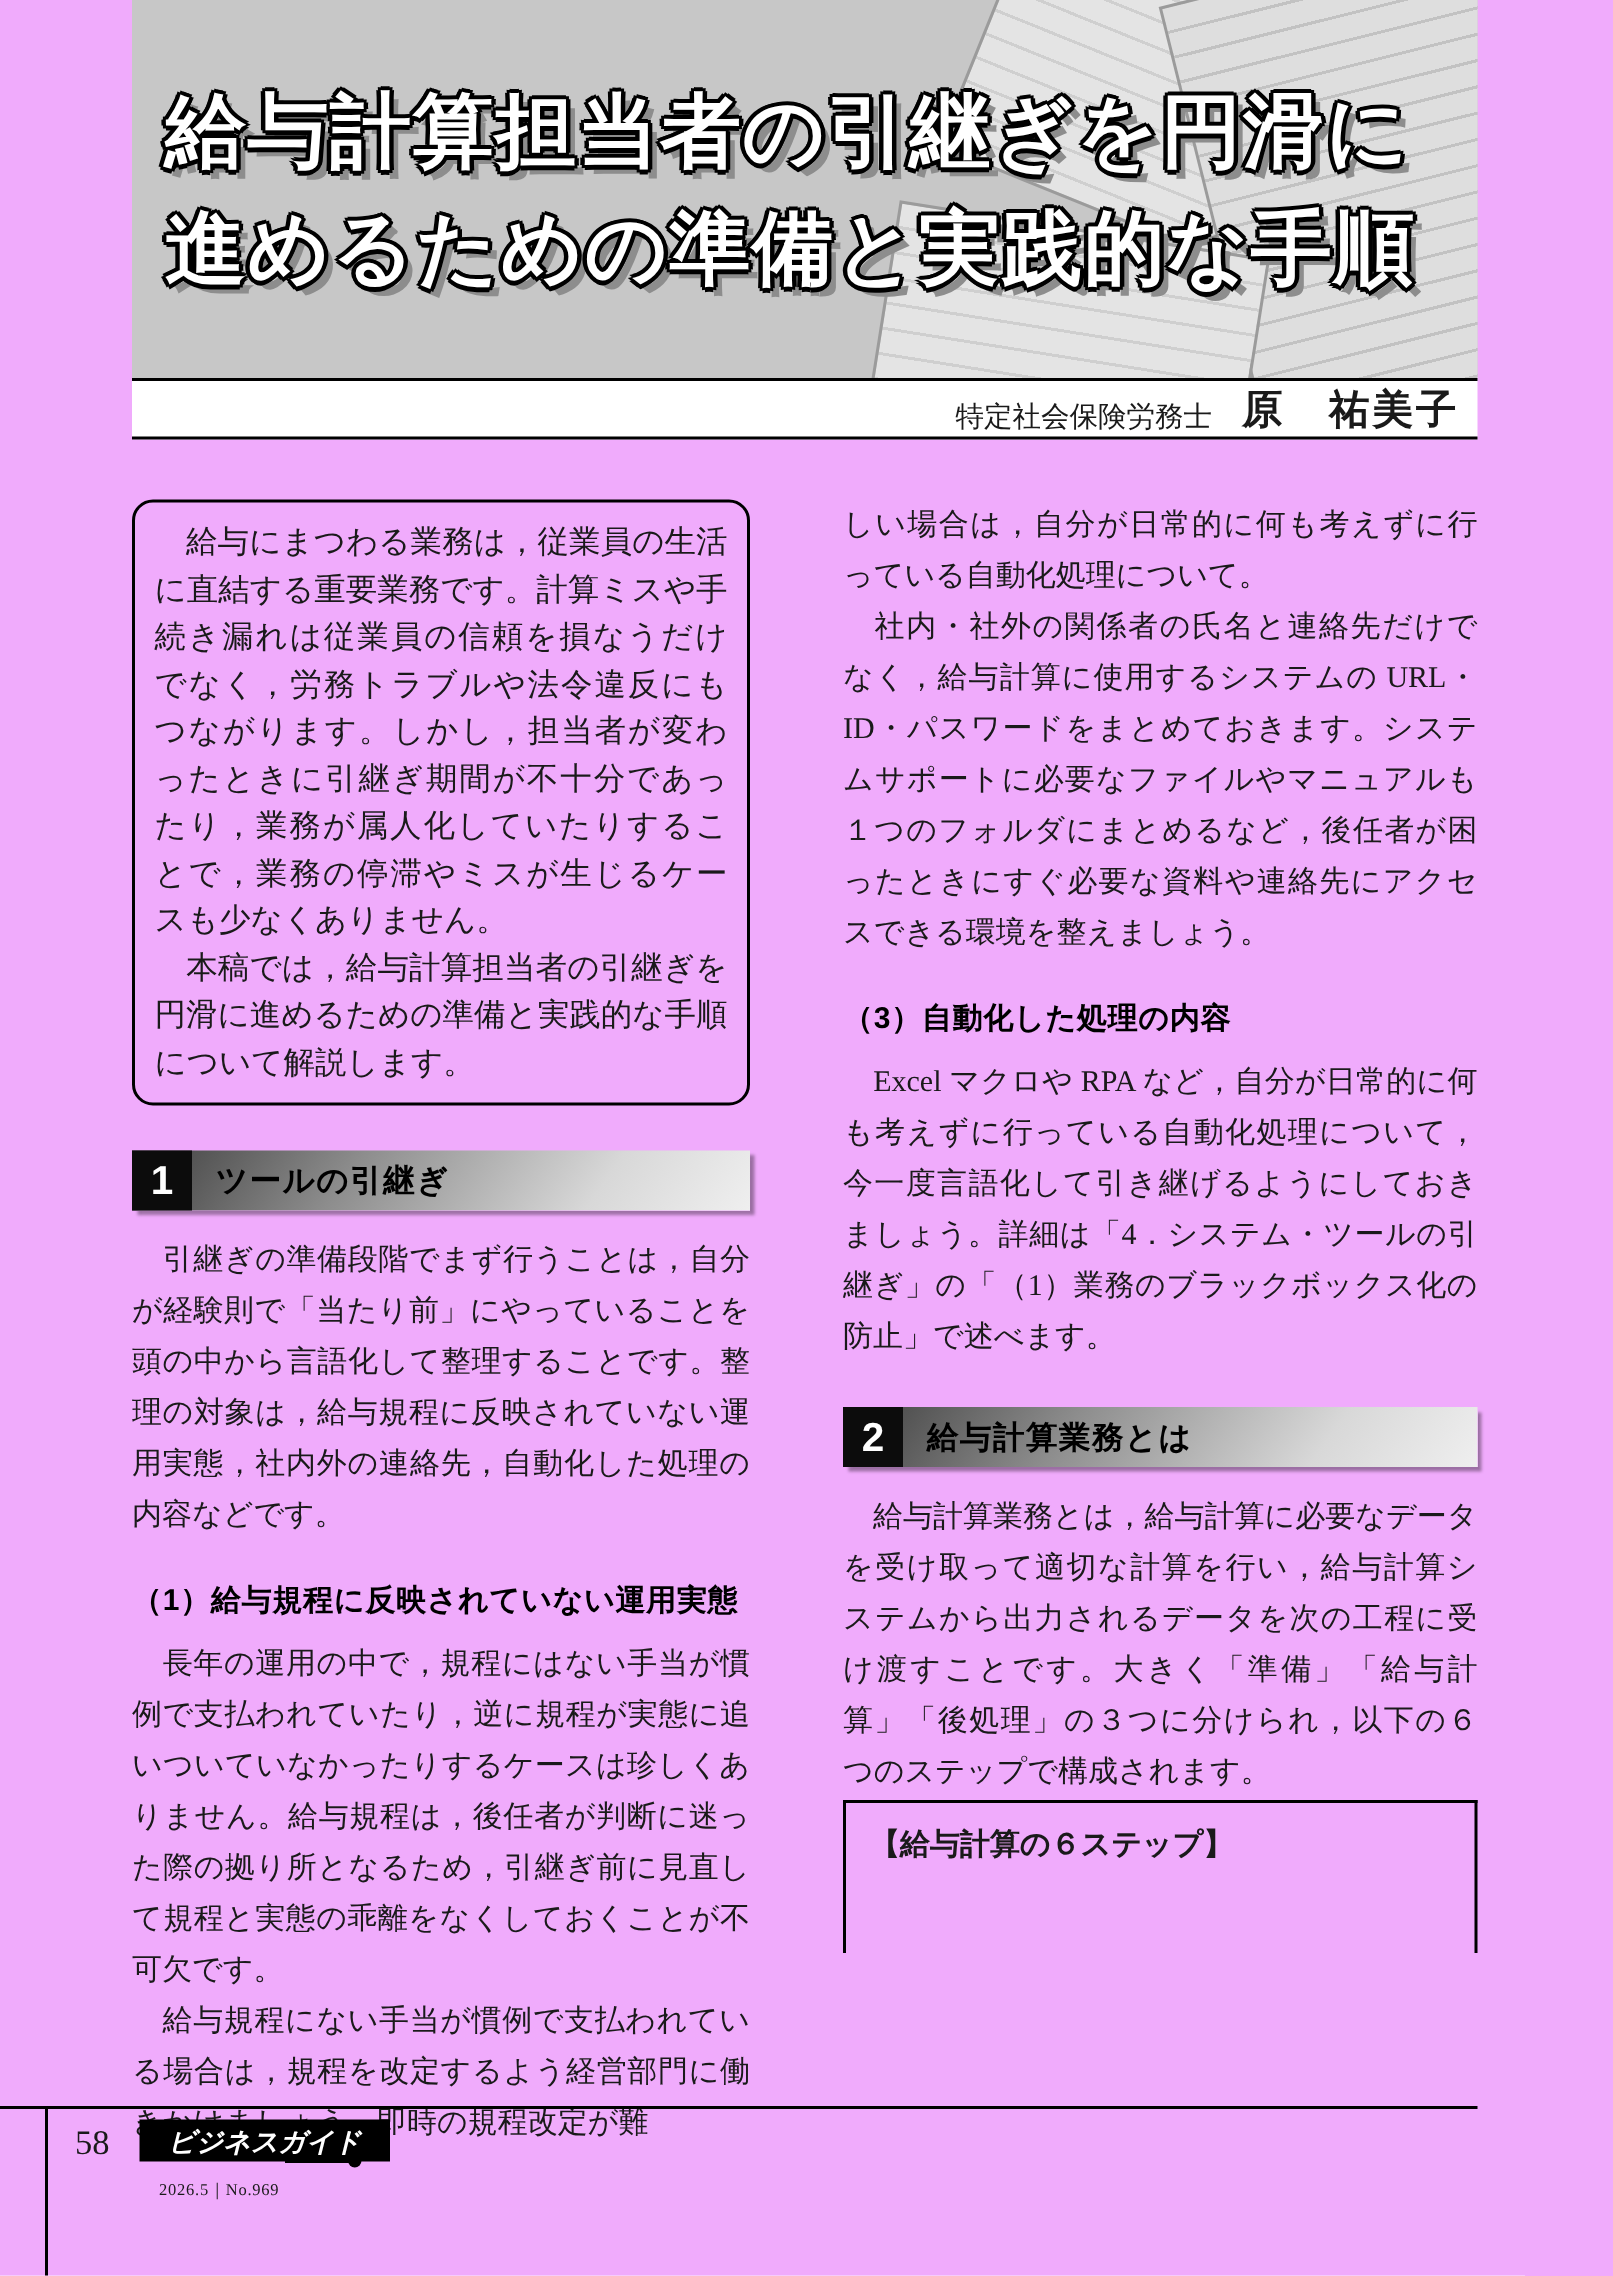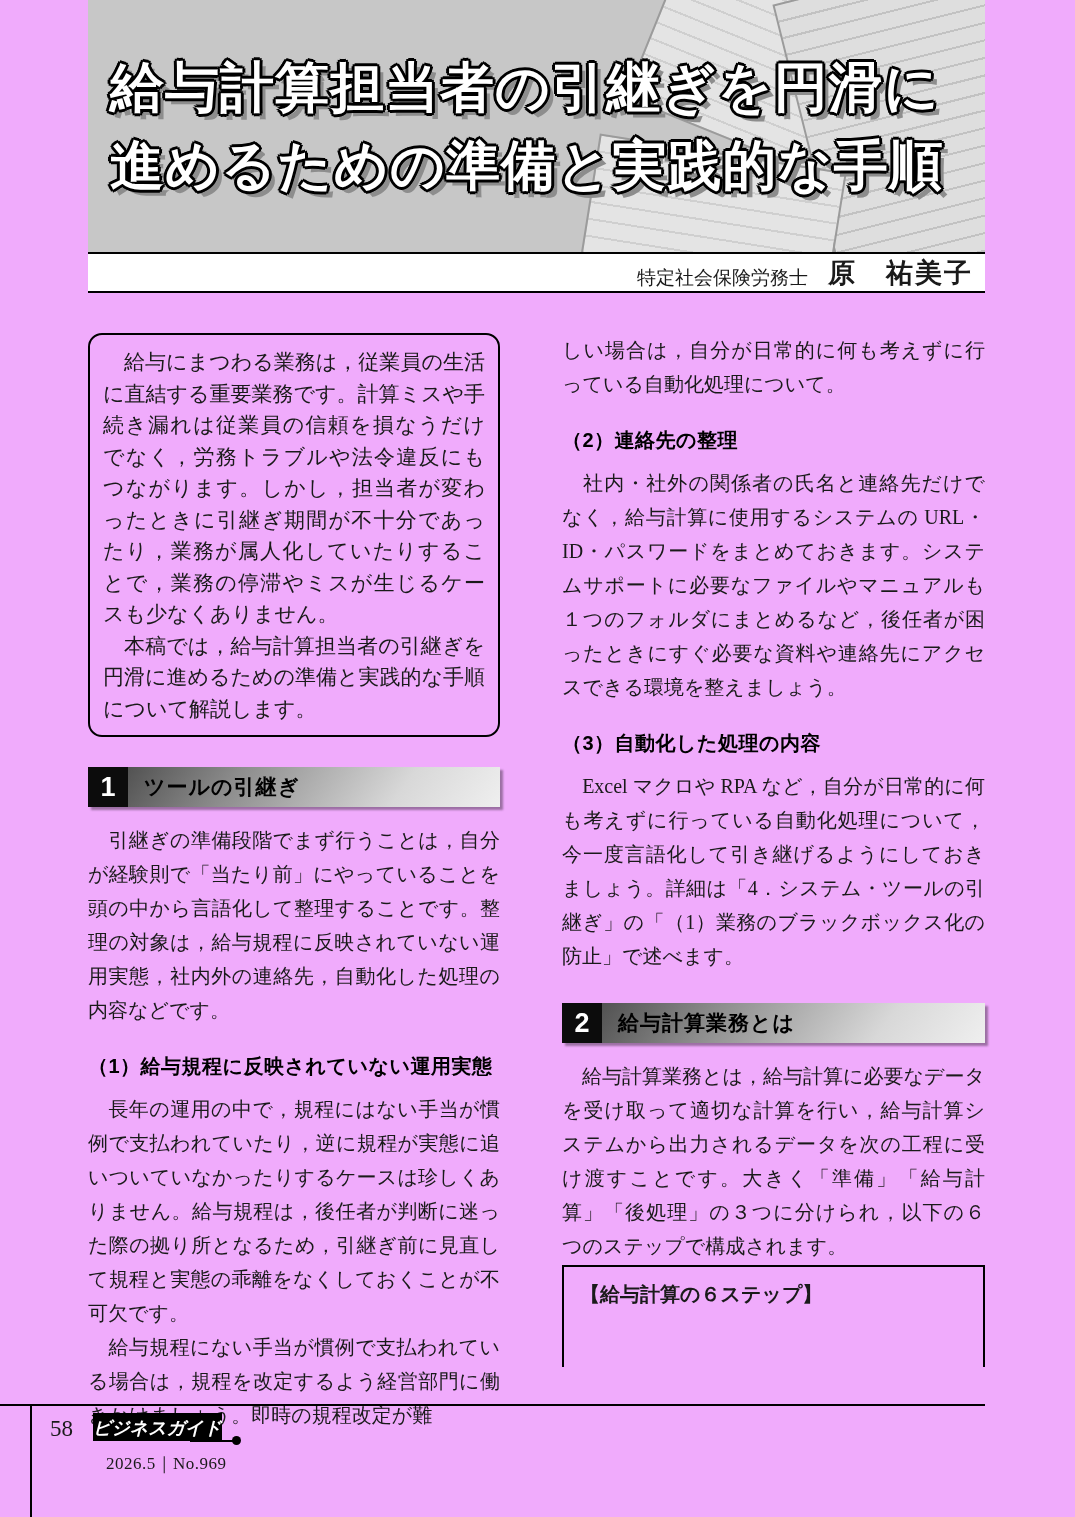--- a/index.html
+++ b/index.html
@@ -89,27 +89,27 @@
   }
   .steps-title { font-weight:bold; margin-bottom:12px; }
   .steps-item  { font-weight:normal; }
 
   
   .footer-rule { position:absolute; left:0; top:1404px; width:985px; height:2px; background:#000; }
   .left-rule   { position:absolute; left:30px; top:1404px; width:2px; height:113px; background:#000; }
   .page-number { position:absolute; left:50px; top:1416px; font-size:23px; }
   .brand-logo {
     position:absolute; left:93px; top:1413px; height:28px;
-    background:#000; color:#fff; padding:2px 0 0;
+    background:#000; color:#fff; padding:2px 19px 0;
     font-family:"Liberation Sans","DejaVu Sans",sans-serif;
     font-weight:bold; font-style:italic; font-size:18px; line-height:26px;
   }
   .brand-line { position:absolute; left:190px; top:1440px; width:48px; height:2px; background:#000; }
   .brand-dot  { position:absolute; left:232px; top:1436px; width:9px; height:9px; border-radius:50%; background:#000; }
-  .issue      { position:absolute; left:106px; top:1452px; font-size:17px; letter-spacing:0.5px; }
+  .issue      { position:absolute; left:106px; top:1452px; font-size:11px; letter-spacing:0.5px; }
 </style>
 </head>
 <body>
 
 <div class="page">
 
   <header class="header">
     <div class="deco-card deco-1"></div>
     <div class="deco-card deco-2"></div>
     <div class="deco-card deco-3"></div>
@@ -136,21 +136,20 @@
     <p class="body-text first">　引継ぎの準備段階でまず行うことは，自分が経験則で「当たり前」にやっていることを頭の中から言語化して整理することです。整理の対象は，給与規程に反映されていない運用実態，社内外の連絡先，自動化した処理の内容などです。</p>
 
     <h3 class="sub-heading">（1）給与規程に反映されていない運用実態</h3>
     <p class="body-text">　長年の運用の中で，規程にはない手当が慣例で支払われていたり，逆に規程が実態に追いついていなかったりするケースは珍しくありません。給与規程は，後任者が判断に迷った際の拠り所となるため，引継ぎ前に見直して規程と実態の乖離をなくしておくことが不可欠です。</p>
     <p class="body-text">　給与規程にない手当が慣例で支払われている場合は，規程を改定するよう経営部門に働きかけましょう。即時の規程改定が難</p>
   </div>
 
   <div class="col-right">
     <p class="body-text">しい場合は，自分が日常的に何も考えずに行っている自動化処理について。</p>
 
-    <h3 class="sub-heading">（2）連絡先の整理</h3>
     <p class="body-text">　社内・社外の関係者の氏名と連絡先だけでなく，給与計算に使用するシステムの URL・ID・パスワードをまとめておきます。システムサポートに必要なファイルやマニュアルも１つのフォルダにまとめるなど，後任者が困ったときにすぐ必要な資料や連絡先にアクセスできる環境を整えましょう。</p>
 
     <h3 class="sub-heading">（3）自動化した処理の内容</h3>
     <p class="body-text">　Excel マクロや RPA など，自分が日常的に何も考えずに行っている自動化処理について，今一度言語化して引き継げるようにしておきましょう。詳細は「4．システム・ツールの引継ぎ」の「（1）業務のブラックボックス化の防止」で述べます。</p>
 
     <div class="section-bar">
       <span class="section-num">2</span>
       <span class="section-title">給与計算業務とは</span>
     </div>
 

